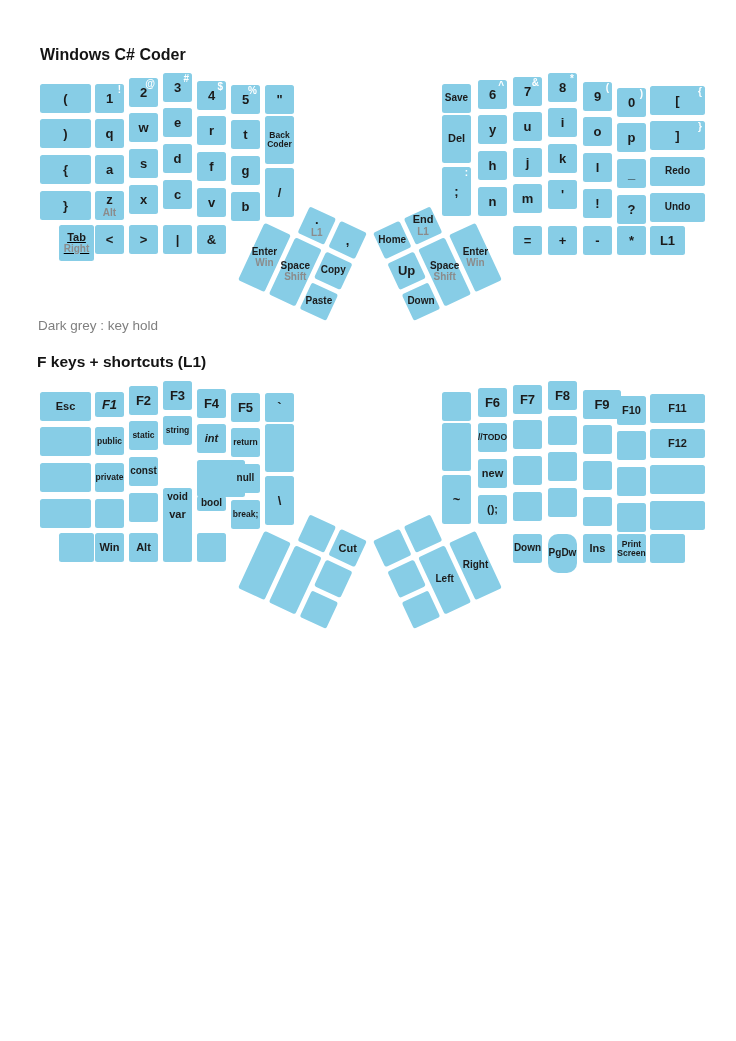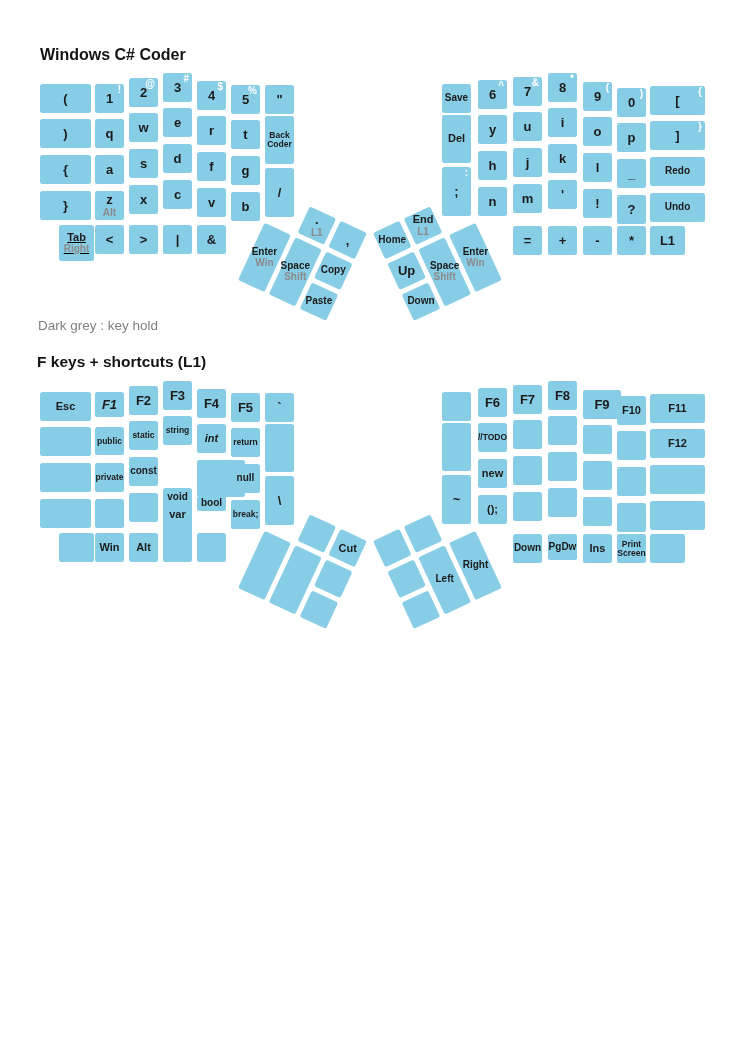--- a/index.html
+++ b/index.html
@@ -686,21 +686,21 @@
         <div class="kin"></div>
       </div>
       <div class="key" style="left: 650px; top: 501px; width: 55px; height: 29px;">
         <div class="kin"></div>
       </div>
       <div class="key" style="left: 513px; top: 534px; width: 29px; height: 29px;">
         <div class="kin">
           <span class="tap s95">Down</span>
         </div>
       </div>
-      <div class="key" style="left: 548px; top: 534px; width: 29px; height: 26px;">
+      <div class="key" style="left: 548px; top: 534px; width: 29px; height: 39px; border-radius: 10px;">
         <div class="kin">
           <span class="tap s95">PgDw</span>
         </div>
       </div>
       <div class="key" style="left: 583px; top: 534px; width: 29px; height: 29px;">
         <div class="kin">
           <span class="tap s11">Ins</span>
         </div>
       </div>
       <div class="key" style="left: 617px; top: 534px; width: 29px; height: 29px;">

